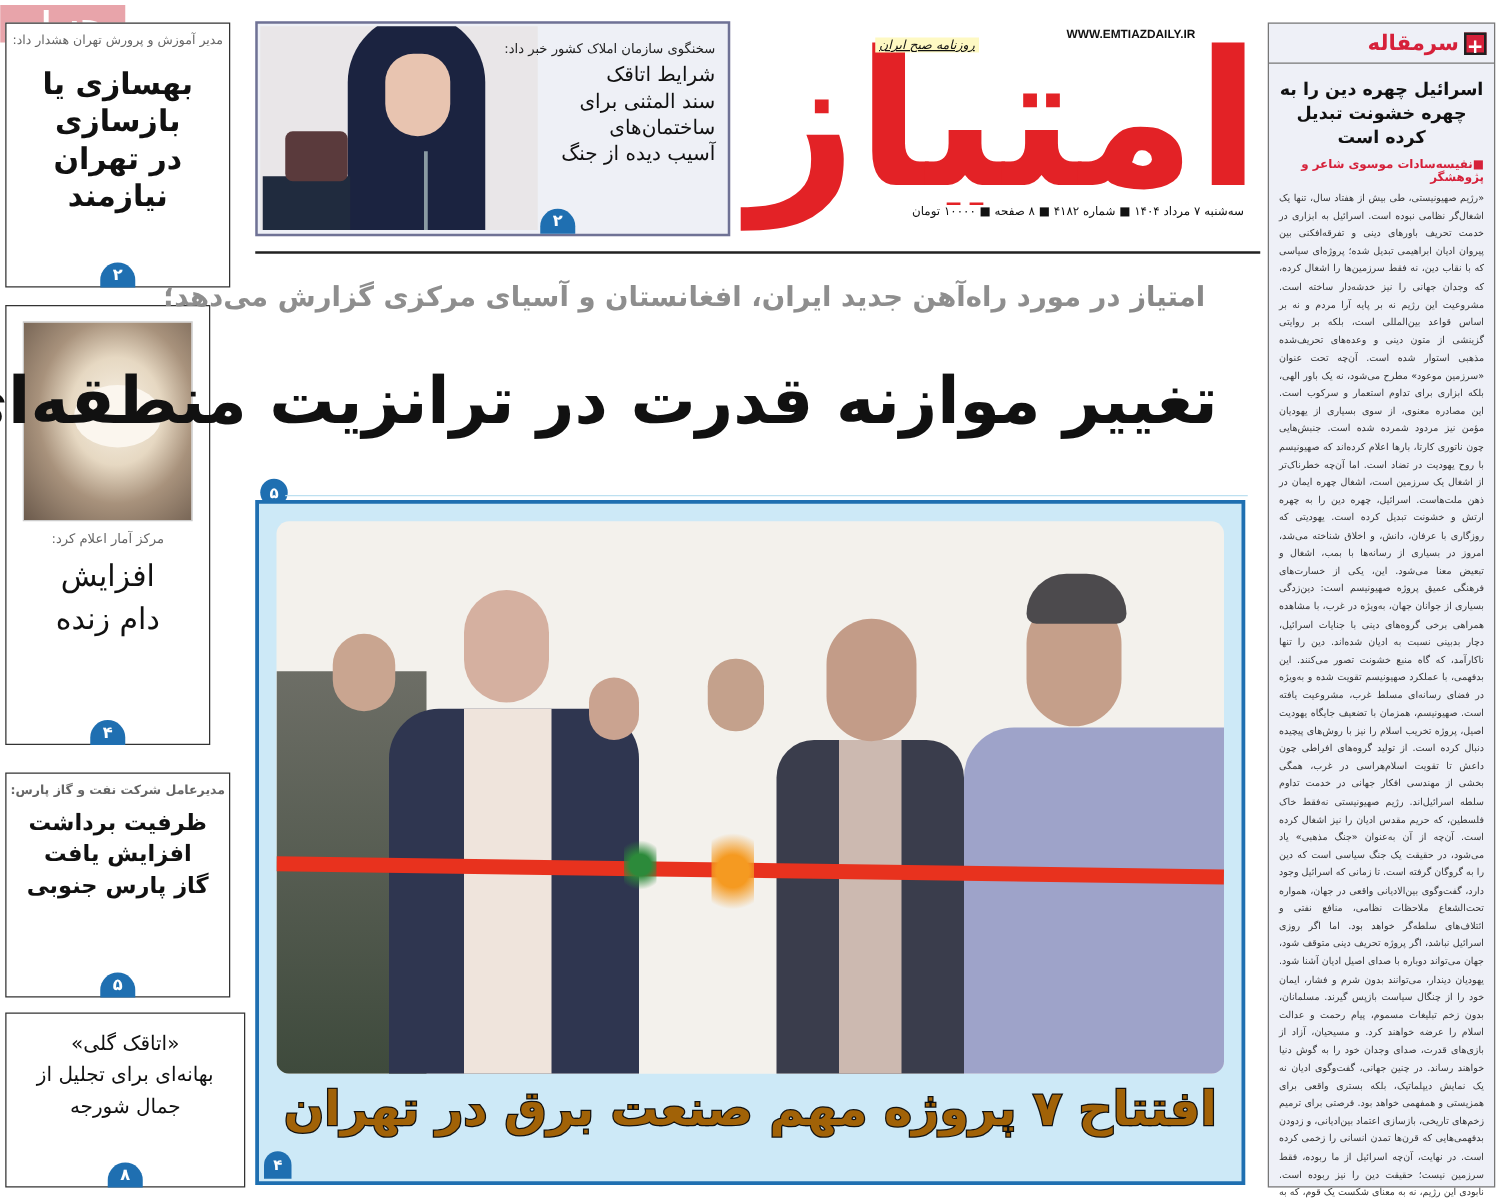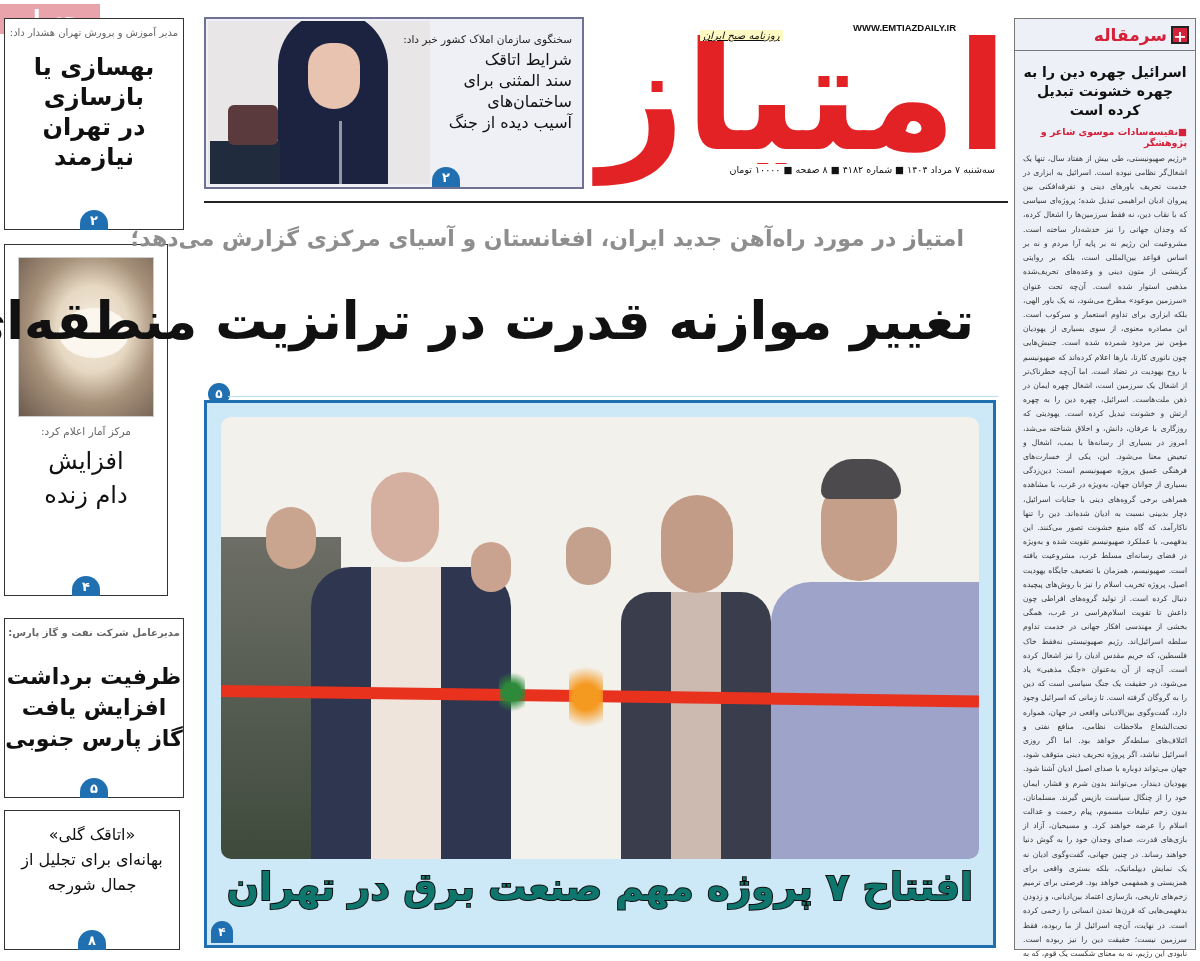--- a/index.html
+++ b/index.html
@@ -47,29 +47,29 @@
   <div class="kicker">مرکز آمار اعلام کرد:</div>
   <div class="bigh" style="font-size:24px;font-weight:normal;margin-top:8px;line-height:1.4">
     <div>افزایش</div>
     <div>دام زنده</div>
   </div>
   <div class="badge">۴</div>
 </div>
 
 <div class="abs lbox" style="left:4px;top:618px;width:180px;height:180px;">
   <div class="kicker" style="font-size:10px;font-weight:bold">مدیرعامل شرکت نفت و گاز پارس:</div>
-  <div class="bigh" style="font-size:22px;margin-top:24px;line-height:1.4">
+  <div class="bigh" style="font-size:18px;margin-top:8px;line-height:1.4">
     <div>ظرفیت برداشت</div>
     <div>افزایش یافت</div>
     <div>گاز پارس جنوبی</div>
   </div>
   <div class="badge">۵</div>
 </div>
 
-<div class="abs lbox" style="left:4px;top:810px;width:176px;height:140px;">
+<div class="abs lbox" style="left:4px;top:810px;width:192px;height:140px;">
   <div style="font-size:16px;line-height:1.55;margin-top:12px;">
     <div>«اتاقک گلی»</div>
     <div>بهانه‌ای برای تجلیل از</div>
     <div>جمال شورجه</div>
   </div>
   <div class="badge">۸</div>
 </div>
 
 <div class="abs" style="left:204px;top:17px;width:380px;height:172px;border:2.5px solid #6f7295;background:#eef0f6;">
   <div style="position:absolute;left:2px;top:2px;width:222px;height:163px;background:#e9e6e8;overflow:hidden;">
@@ -123,21 +123,21 @@
     <div style="position:absolute;left:440px;top:78px;width:72px;height:98px;border-radius:36px;background:#c39c88"></div>
     <div style="position:absolute;left:345px;top:110px;width:45px;height:58px;border-radius:22px;background:#c4a18c"></div>
     <div style="position:absolute;left:550px;top:165px;width:208px;height:277px;border-radius:40px 0 0 0;background:#9ea3c9"></div>
     <div style="position:absolute;left:600px;top:60px;width:76px;height:104px;border-radius:38px;background:#c59f8a"></div>
     <div style="position:absolute;left:600px;top:42px;width:80px;height:40px;border-radius:40px 40px 10px 10px;background:#4c4a4d"></div>
 
     <div style="position:absolute;left:0;top:268px;width:758px;height:12px;background:#e8321e;transform:rotate(0.8deg);transform-origin:left"></div>
     <div style="position:absolute;left:348px;top:240px;width:34px;height:80px;background:radial-gradient(circle,#f59a21 30%,transparent 70%)"></div>
     <div style="position:absolute;left:278px;top:250px;width:26px;height:50px;background:radial-gradient(circle,#2c8a3a 30%,transparent 70%)"></div>
   </div>
-  <div style="position:absolute;left:0;right:0;top:462px;text-align:center;font-size:38px;font-weight:900;color:#0f766e;-webkit-text-stroke:2px #111;paint-order:stroke fill;white-space:nowrap;">افتتاح ۷ پروژه مهم صنعت برق در تهران</div>
+  <div style="position:absolute;left:0;right:0;top:462px;text-align:center;font-size:38px;font-weight:900;color:#a16207;-webkit-text-stroke:2px #111;paint-order:stroke fill;white-space:nowrap;">افتتاح ۷ پروژه مهم صنعت برق در تهران</div>
   <div class="page-num-circle" style="left:4px;bottom:2px;border-radius:11px 11px 0 0">۴</div>
 </div>
 
 <div class="abs edit">
   <div class="edit-head">
     <div class="plus">+</div>
     <div class="edit-title">سرمقاله</div>
   </div>
   <div class="edit-hl">اسرائیل چهره دین را به چهره خشونت تبدیل کرده است</div>
   <div class="edit-author">نفیسه‌سادات موسوی شاعر و پژوهشگر</div>

